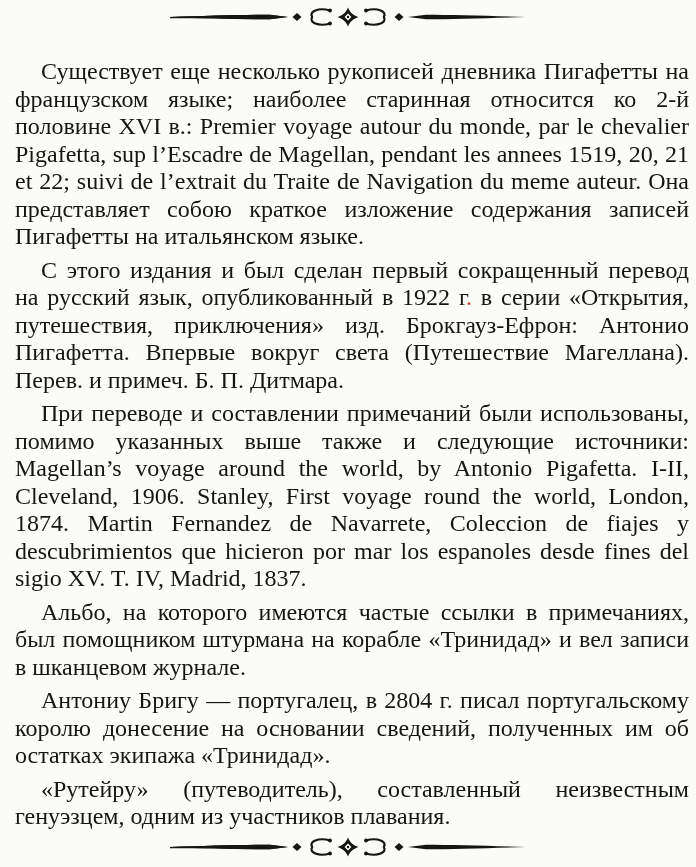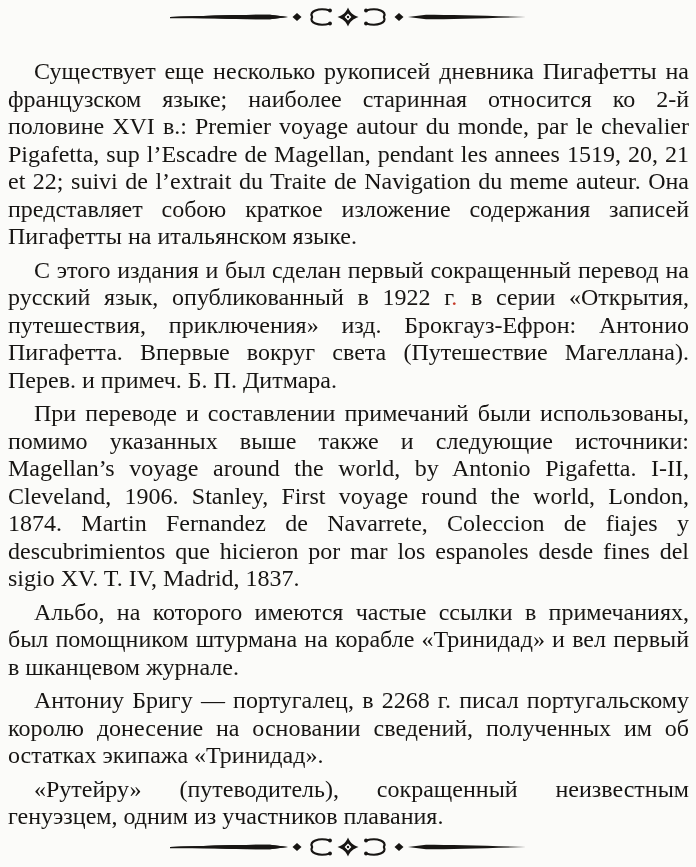--- a/index.html
+++ b/index.html
@@ -7,21 +7,21 @@
     width: 696px; height: 867px;
     position: relative;
     background: #fbfbf9;
     overflow: hidden;
     font-family: "Liberation Serif", "DejaVu Serif", serif;
     color: #171513;
   }
   .ornament { display: flex; justify-content: center; padding-top: 5px; }
   .ornament svg { width: 356px; height: 24px; display: block; }
   .ornament.bottom { position: absolute; left: 0; right: 0; bottom: 8px; padding: 0; }
-  main.page-text { padding: 29px 7px 0 8px; }
+  main.page-text { padding: 29px 7px 0 15px; }
   p.para {
     margin: 0 0 6px 0;
     font-size: 24px;
     line-height: 27.5px;
     text-align: justify;
     text-indent: 26px;
     hyphens: auto;
     -webkit-hyphens: auto;
   }
   .footnote-marker { color: #c53b2a; }
@@ -53,22 +53,22 @@
 <div class="ornament top">
   <svg viewBox="0 0 356 24">
     <use href="#scroll-divider"></use>
   </svg>
 </div>
 
 <main class="page-text">
   <p class="para">Существует еще несколько рукописей дневника Пигафетты на французском языке; наиболее старинная относится ко 2-й половине XVI в.: Premier voyage autour du monde, par le chevalier Pigafetta, sup l’Escadre de Magellan, pendant les annees 1519, 20, 21 et 22; suivi de l’extrait du Traite de Navigation du meme auteur. Она представляет собою краткое изложение содержания записей Пигафетты на итальянском языке.</p>
   <p class="para"><span>С этого издания и был сделан первый сокращенный перевод на русский язык, опубликованный в 1922 г</span><span class="footnote-marker">.</span><span> в серии «Открытия, путешествия, приключения» изд. Брокгауз-Ефрон: Антонио Пигафетта. Впервые вокруг света (Путешествие Магеллана). Перев. и примеч. Б. П. Дитмара.</span></p>
   <p class="para">При переводе и составлении примечаний были использованы, помимо указанных выше также и следующие источники: Magellan’s voyage around the world, by Antonio Pigafetta. I-II, Cleveland, 1906. Stanley, First voyage round the world, London, 1874. Martin Fernandez de Navarrete, Coleccion de fiajes y descubrimientos que hicieron por mar los espanoles desde fines del sigio XV. T. IV, Madrid, 1837.</p>
-  <p class="para">Альбо, на которого имеются частые ссылки в примечаниях, был помощником штурмана на корабле «Тринидад» и вел первый в шканцевом журнале.</p>
-  <p class="para">Антониу Бригу — португалец, в 2268 г. писал португальскому королю донесение на основании сведений, полученных им об остатках экипажа «Тринидад».</p>
-  <p class="para">«Рутейру» (путеводитель), сокращенный неизвестным генуэзцем, одним из участников плавания.</p>
+  <p class="para">Альбо, на которого имеются частые ссылки в примечаниях, был помощником штурмана на корабле «Тринидад» и вел записи в шканцевом журнале.</p>
+  <p class="para">Антониу Бригу — португалец, в 2804 г. писал португальскому королю донесение на основании сведений, полученных им об остатках экипажа «Тринидад».</p>
+  <p class="para">«Рутейру» (путеводитель), составленный неизвестным генуэзцем, одним из участников плавания.</p>
 </main>
 
 <div class="ornament bottom">
   <svg viewBox="0 0 356 24">
     <use href="#scroll-divider"></use>
   </svg>
 </div>
 
 </body></html>

